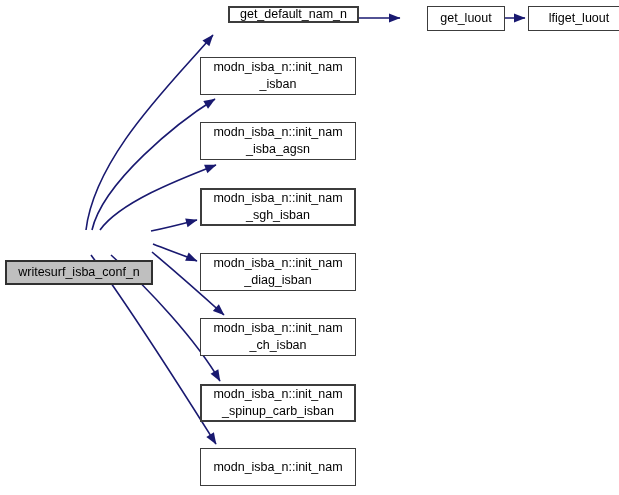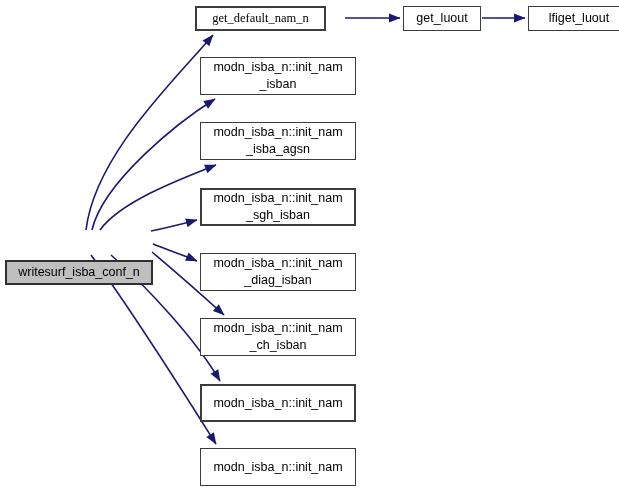--- a/index.html
+++ b/index.html
@@ -73,25 +73,25 @@
     <path class="edge" d="M 153 244 C 168 250 183 255 197 261" marker-end="url(#arrow)"></path>
     <path class="edge" d="M 152 252 C 177 273 203 296 224 315" marker-end="url(#arrow)"></path>
     <path class="edge" d="M 111 255 C 150 290 196 340 220 381" marker-end="url(#arrow)"></path>
     <path class="edge" d="M 91 255 C 133 312 187 398 216 444" marker-end="url(#arrow)"></path>
   </svg>
 
   <div class="node root" style="left:5px; top:230px; width:148px; height:25px;">
     <span class="lbl">writesurf_isba_conf_n</span>
   </div>
 
-  <div class="node thick" style="left:195px; top:6px; width:131px; height:25px;font-family:Liberation Serif, serif;">
+  <div class="node thick" style="left:228px; top:6px; width:131px; height:17px;">
     <span class="lbl">get_default_nam_n</span>
   </div>
 
-  <div class="node" style="left:403px; top:6px; width:78px; height:25px;">
+  <div class="node" style="left:427px; top:6px; width:78px; height:25px;">
     <span class="lbl">get_luout</span>
   </div>
 
   <div class="node" style="left:528px; top:6px; width:102px; height:25px;">
     <span class="lbl">lfiget_luout</span>
   </div>
 
   <div class="node" style="left:200px; top:57px; width:156px; height:38px;">
     <span class="lbl">modn_isba_n::init_nam</span>
     <span class="lbl">_isban</span>
@@ -112,19 +112,20 @@
     <span class="lbl">_diag_isban</span>
   </div>
 
   <div class="node" style="left:200px; top:318px; width:156px; height:38px;">
     <span class="lbl">modn_isba_n::init_nam</span>
     <span class="lbl">_ch_isban</span>
   </div>
 
   <div class="node thick" style="left:200px; top:384px; width:156px; height:38px;">
     <span class="lbl">modn_isba_n::init_nam</span>
+    <span class="lbl">_spinup_carb_isban</span>
   </div>
 
   <div class="node" style="left:200px; top:448px; width:156px; height:38px;">
     <span class="lbl">modn_isba_n::init_nam</span>
   </div>
 
 </div>
 
 </body></html>

